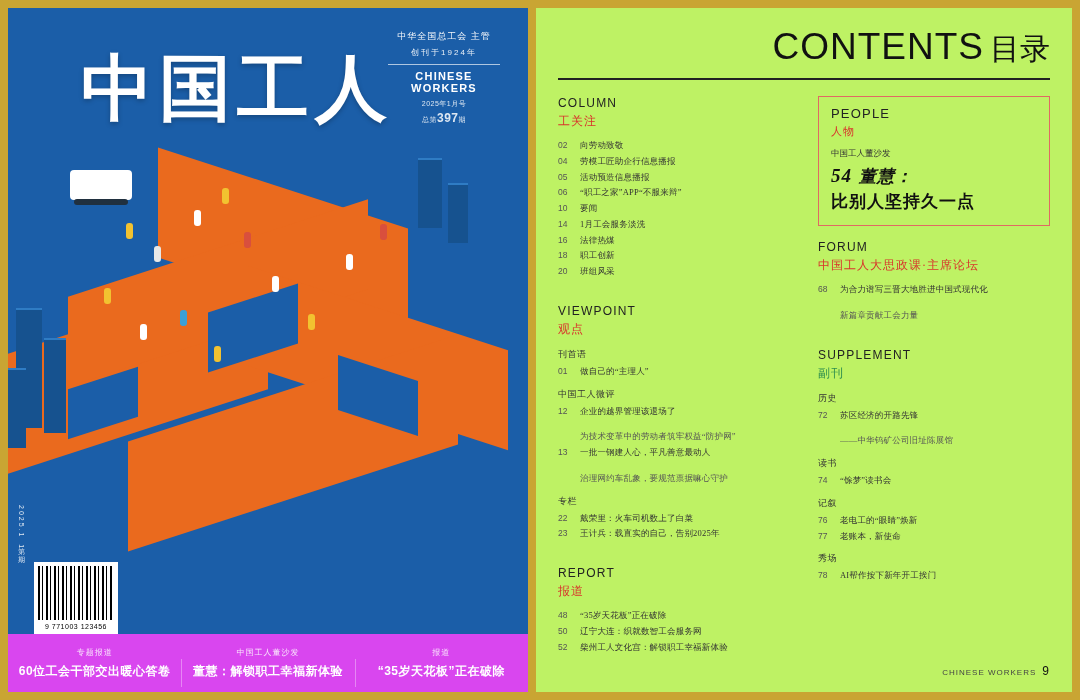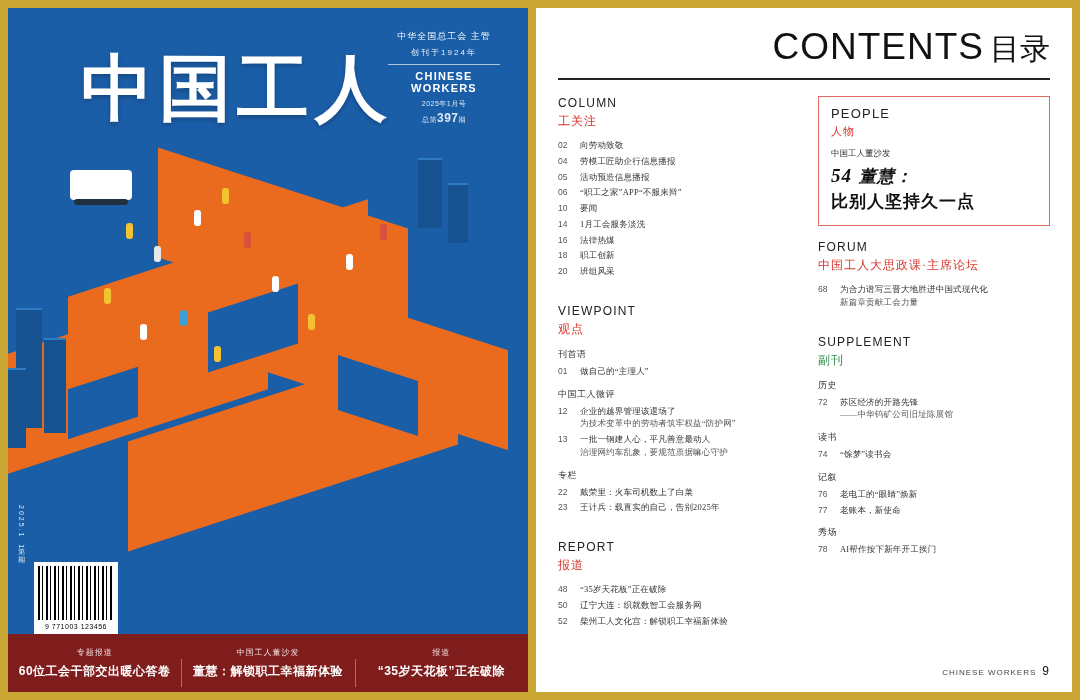--- a/index.html
+++ b/index.html
@@ -111,21 +111,21 @@
     left: 8px; bottom: 140px;
     color: #fff; font-size: 7px;
     writing-mode: vertical-rl;
     letter-spacing: 2px;
     opacity: .85;
   }
 
   #cover-footer {
     position: absolute;
     left: 0; bottom: 0; width: 520px; height: 58px;
-    background: #7f1d1d;
+    background: #d946ef;
     display: flex;
     align-items: center;
   }
   .cf-col {
     flex: 1;
     text-align: center;
     color: #fff;
     padding: 0 4px;
     position: relative;
   }
@@ -134,21 +134,21 @@
     width: 1px; height: 28px; background: rgba(255,255,255,.35);
   }
   .cf-kicker { font-size: 8px; opacity: .85; margin-bottom: 5px; letter-spacing: 1px;}
   .cf-main { font-size: 12px; font-weight: bold; letter-spacing: .5px;}
 
   
   #contents {
     position: absolute;
     left: 536px; top: 8px;
     width: 536px; height: 684px;
-    background: #ffffff;
+    background: #bef264;
     padding: 18px 22px 0 22px;
   }
   #contents-header {
     text-align: right;
     border-bottom: 2px solid #222;
     padding-bottom: 8px;
   }
   #contents-header .ch-en {
     font-size: 37px; letter-spacing: 1px; color: #111;
     font-family: "Liberation Sans", sans-serif; font-weight: 300;
@@ -191,21 +191,21 @@
   }
   .entry .pg {
     width: 22px; flex: none;
     color: #555;
     font-family: "Liberation Sans", sans-serif;
   }
   .entry .tx {
     font-family: "Liberation Serif", serif;
     letter-spacing: .2px;
   }
-  .entry .tx .sub2 { display: block; color: #555; }
+  .entry .tx .sub2 { display: block; color: #555; margin-top: 13px; }
 
   
   #feature {
     border: 1.5px solid #e06a63;
     padding: 9px 12px 12px;
     margin-bottom: 14px;
   }
   #feature .sec-en { font-size: 13px; }
   #feature .sec-cn { font-size: 11px; color: #d8342b;}
   #feature .f-kicker {

